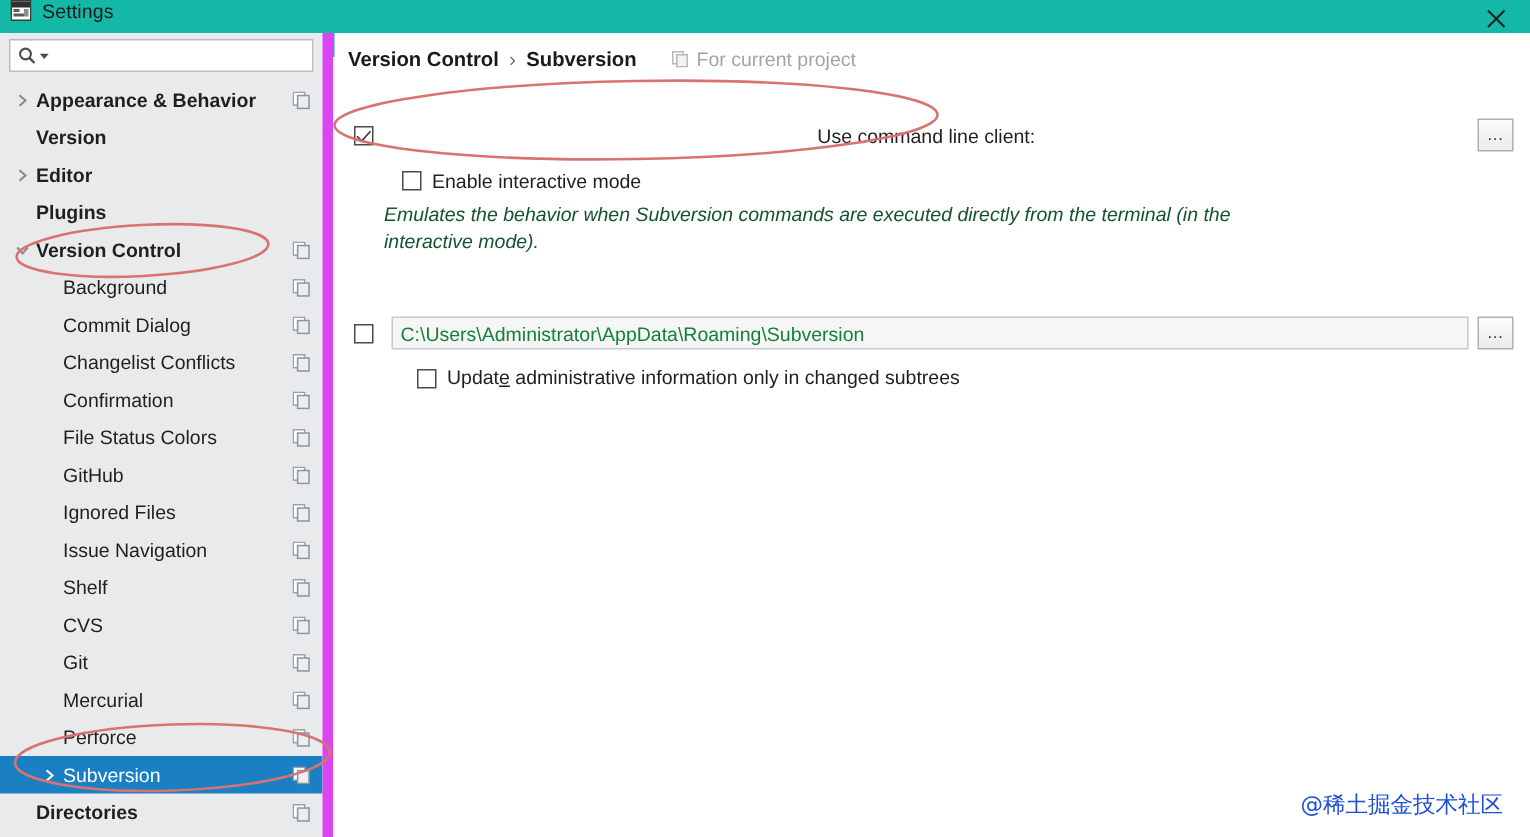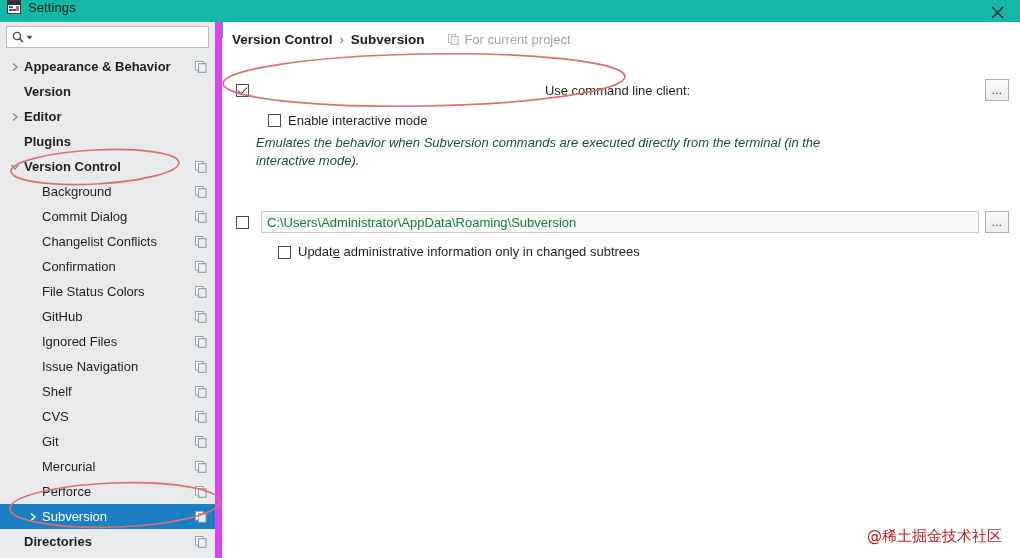--- a/index.html
+++ b/index.html
@@ -295,21 +295,21 @@
     left: 0; top: 0;
     width: 1020px; height: 558px;
     pointer-events: none;
   }
 
   .watermark {
     position: absolute;
     right: 18px;
     bottom: 12px;
     font-size: 15px;
-    color: #b91c1c;
+    color: #1d4ed8;
     font-family: "DejaVu Sans", sans-serif;
     white-space: nowrap;
   }
 </style>
 </head>
 <body>
 
 <div class="window">
 
   <div class="titlebar">

